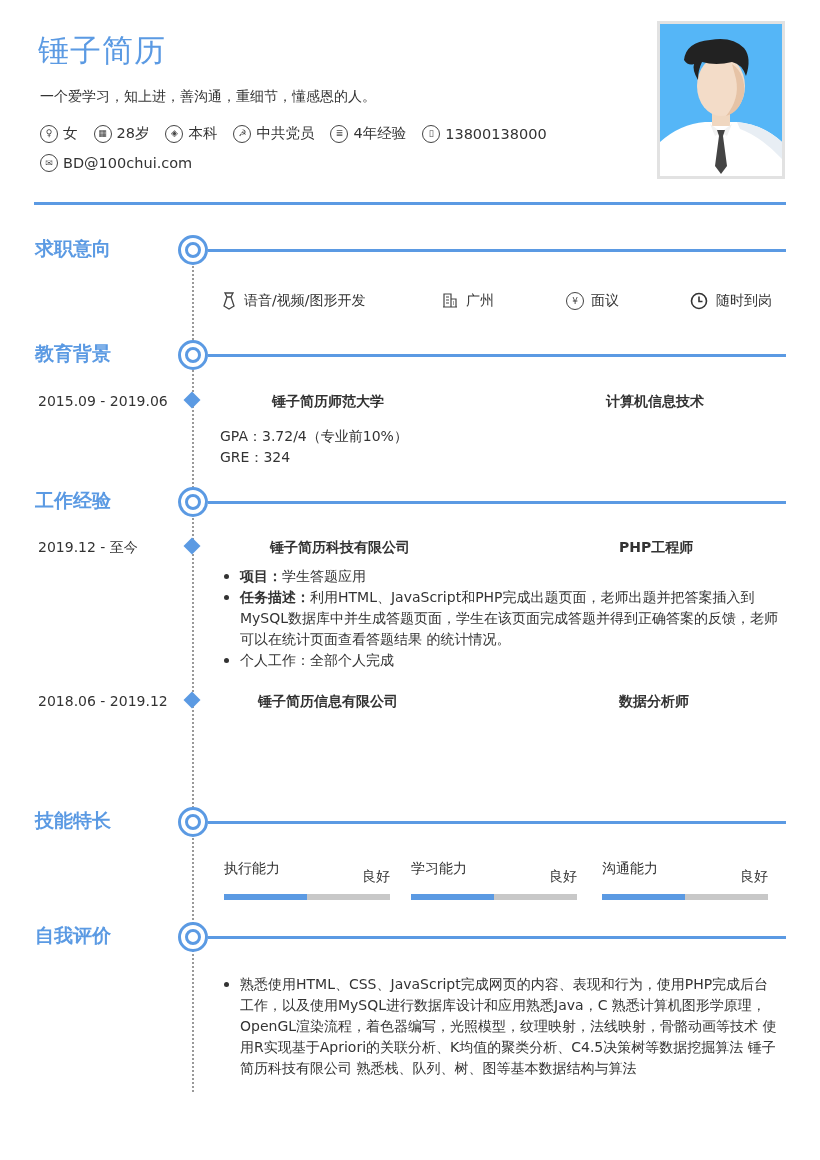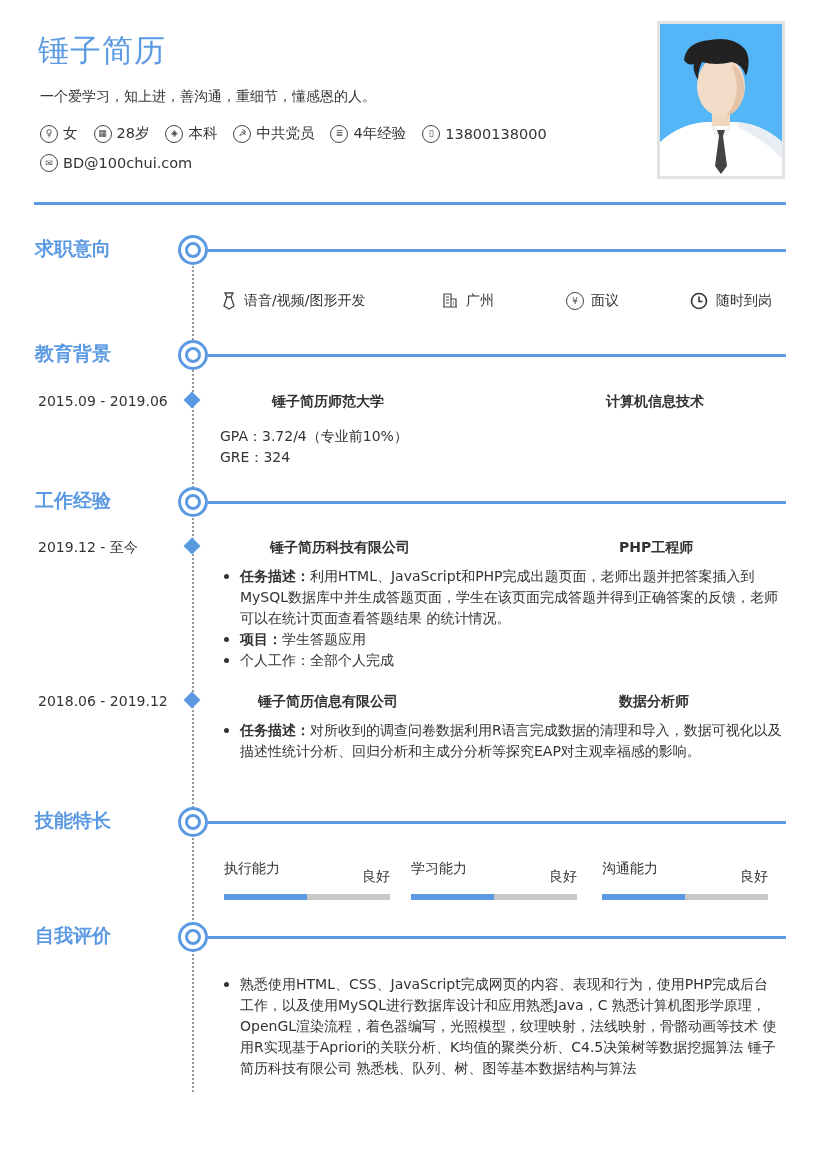--- a/index.html
+++ b/index.html
@@ -150,31 +150,30 @@
 
 <div class="sec-title" style="top:488px">工作经验</div>
 <div class="sec-ring" style="top:487px"></div>
 <div class="sec-line" style="top:501px"></div>
 
 <div class="date" style="top:539px">2019.12 - 至今</div>
 <div class="diamond" style="top:540px"></div>
 <div class="org" style="left:270px; top:539px">锤子简历科技有限公司</div>
 <div class="org" style="left:619px; top:539px">PHP工程师</div>
 <ul class="bullets" style="top:566px">
+  <li><b>项目：</b><span>学生答题应用</span></li>
   <li><b>任务描述：</b><span>利用HTML、JavaScript和PHP完成出题页面，老师出题并把答案插入到MySQL数据库中并生成答题页面，学生在该页面完成答题并得到正确答案的反馈，老师可以在统计页面查看答题结果 的统计情况。</span></li>
-  <li><b>项目：</b><span>学生答题应用</span></li>
   <li><span>个人工作：全部个人完成</span></li>
 </ul>
 
 <div class="date" style="top:693px">2018.06 - 2019.12</div>
 <div class="diamond" style="top:694px"></div>
 <div class="org" style="left:258px; top:693px">锤子简历信息有限公司</div>
 <div class="org" style="left:619px; top:693px">数据分析师</div>
 <ul class="bullets" style="top:720px">
-  <li><b>任务描述：</b><span>对所收到的调查问卷数据利用R语言完成数据的清理和导入，数据可视化以及描述性统计分析、回归分析和主成分分析等探究EAP对主观幸福感的影响。</span></li>
 </ul>
 
 <div class="sec-title" style="top:808px">技能特长</div>
 <div class="sec-ring" style="top:807px"></div>
 <div class="sec-line" style="top:821px"></div>
 
 <div class="skill" style="left:224px">
   <div class="row">
       <span>执行能力</span>
       <span class="lv">良好</span>

